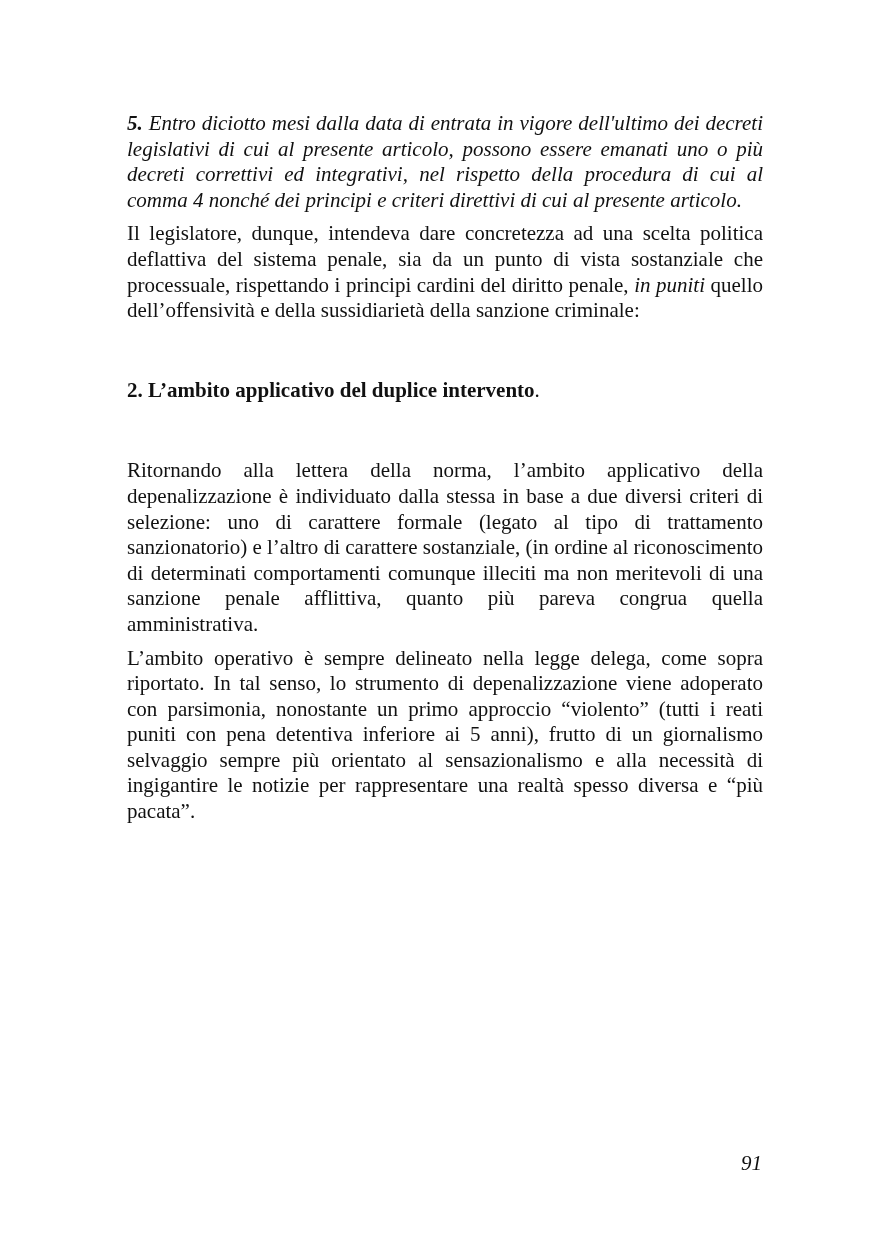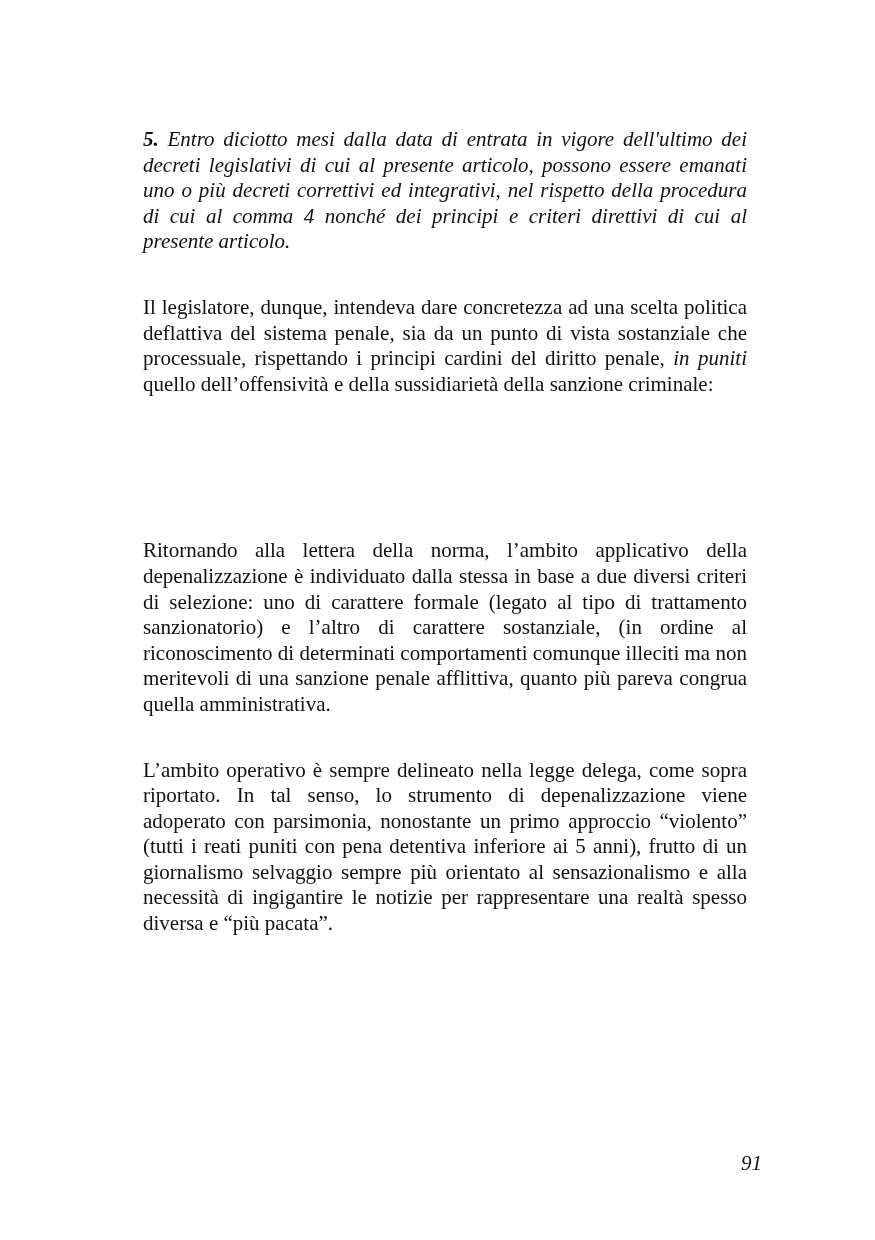--- a/index.html
+++ b/index.html
@@ -18,21 +18,21 @@
     .page {
       position: absolute;
       left: 127px;
       top: 111px;
       width: 636px;
     }
     .para {
       font-size: 21px;
       line-height: 25.6px;
       text-align: justify;
-      margin: 16px;
+      margin: 0;
     }
     .para.italic {
       font-style: italic;
     }
     .para .num {
       font-weight: bold;
     }
     .gap-small { height: 9px; }
     .heading {
       font-size: 21px;
@@ -56,20 +56,21 @@
 <div class="page">
 
   <p class="para italic"><span class="num">5.</span><span> Entro diciotto mesi dalla data di entrata in vigore  dell'ultimo dei decreti legislativi di cui al presente articolo,  possono  essere emanati uno o più decreti correttivi ed  integrativi,  nel  rispetto della procedura di cui al comma 4  nonché  dei  principi  e  criteri direttivi di cui al presente articolo.</span></p>
 
   <div class="gap-small" style="height:8px;"></div>
 
   <p class="para"><span>Il legislatore, dunque, intendeva dare concretezza ad una scelta politica deflattiva del sistema penale, sia da un punto di vista sostanziale che processuale, rispettando i principi cardini del diritto penale, </span><i>in puniti</i><span> quello dell’offensività e della sussidiarietà della sanzione criminale:</span></p>
 
   <div style="height:54px;"></div>
 
+  <p class="heading"><span>2. L’ambito applicativo del duplice intervento</span><span class="plain">.</span></p>
 
   <div style="height:55px;"></div>
 
   <p class="para">Ritornando alla lettera della norma, l’ambito applicativo della depenalizzazione è individuato dalla stessa in base a due diversi criteri di selezione: uno di carattere formale (legato al tipo di trattamento sanzionatorio) e l’altro di carattere sostanziale, (in ordine al riconoscimento di determinati comportamenti comunque illeciti ma non meritevoli di una sanzione penale afflittiva, quanto più pareva congrua quella amministrativa.</p>
 
   <div class="gap-small" style="height:8px;"></div>
 
   <p class="para">L’ambito operativo è sempre delineato nella legge delega, come sopra riportato. In tal senso, lo strumento di depenalizzazione viene adoperato con parsimonia, nonostante un primo approccio “violento” (tutti i reati puniti con pena detentiva inferiore ai 5 anni), frutto di un giornalismo selvaggio sempre più orientato al sensazionalismo e alla necessità di ingigantire le notizie per rappresentare una realtà spesso diversa e “più pacata”.</p>
 
 </div>

